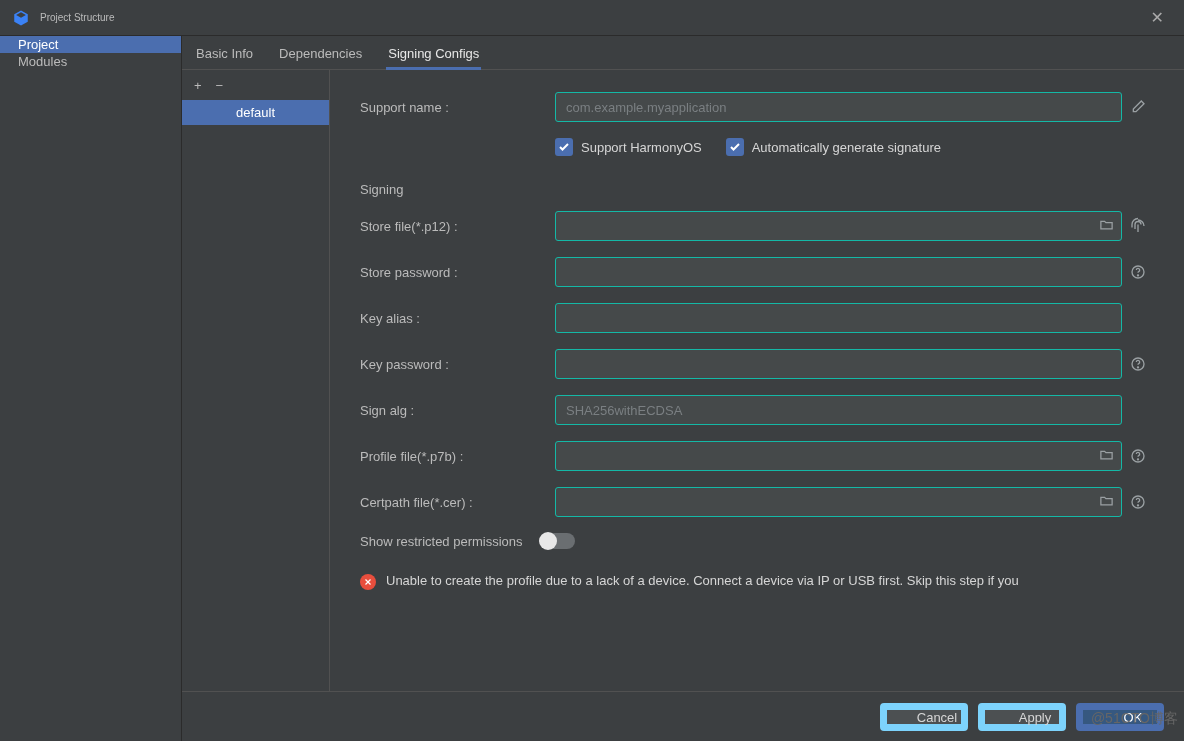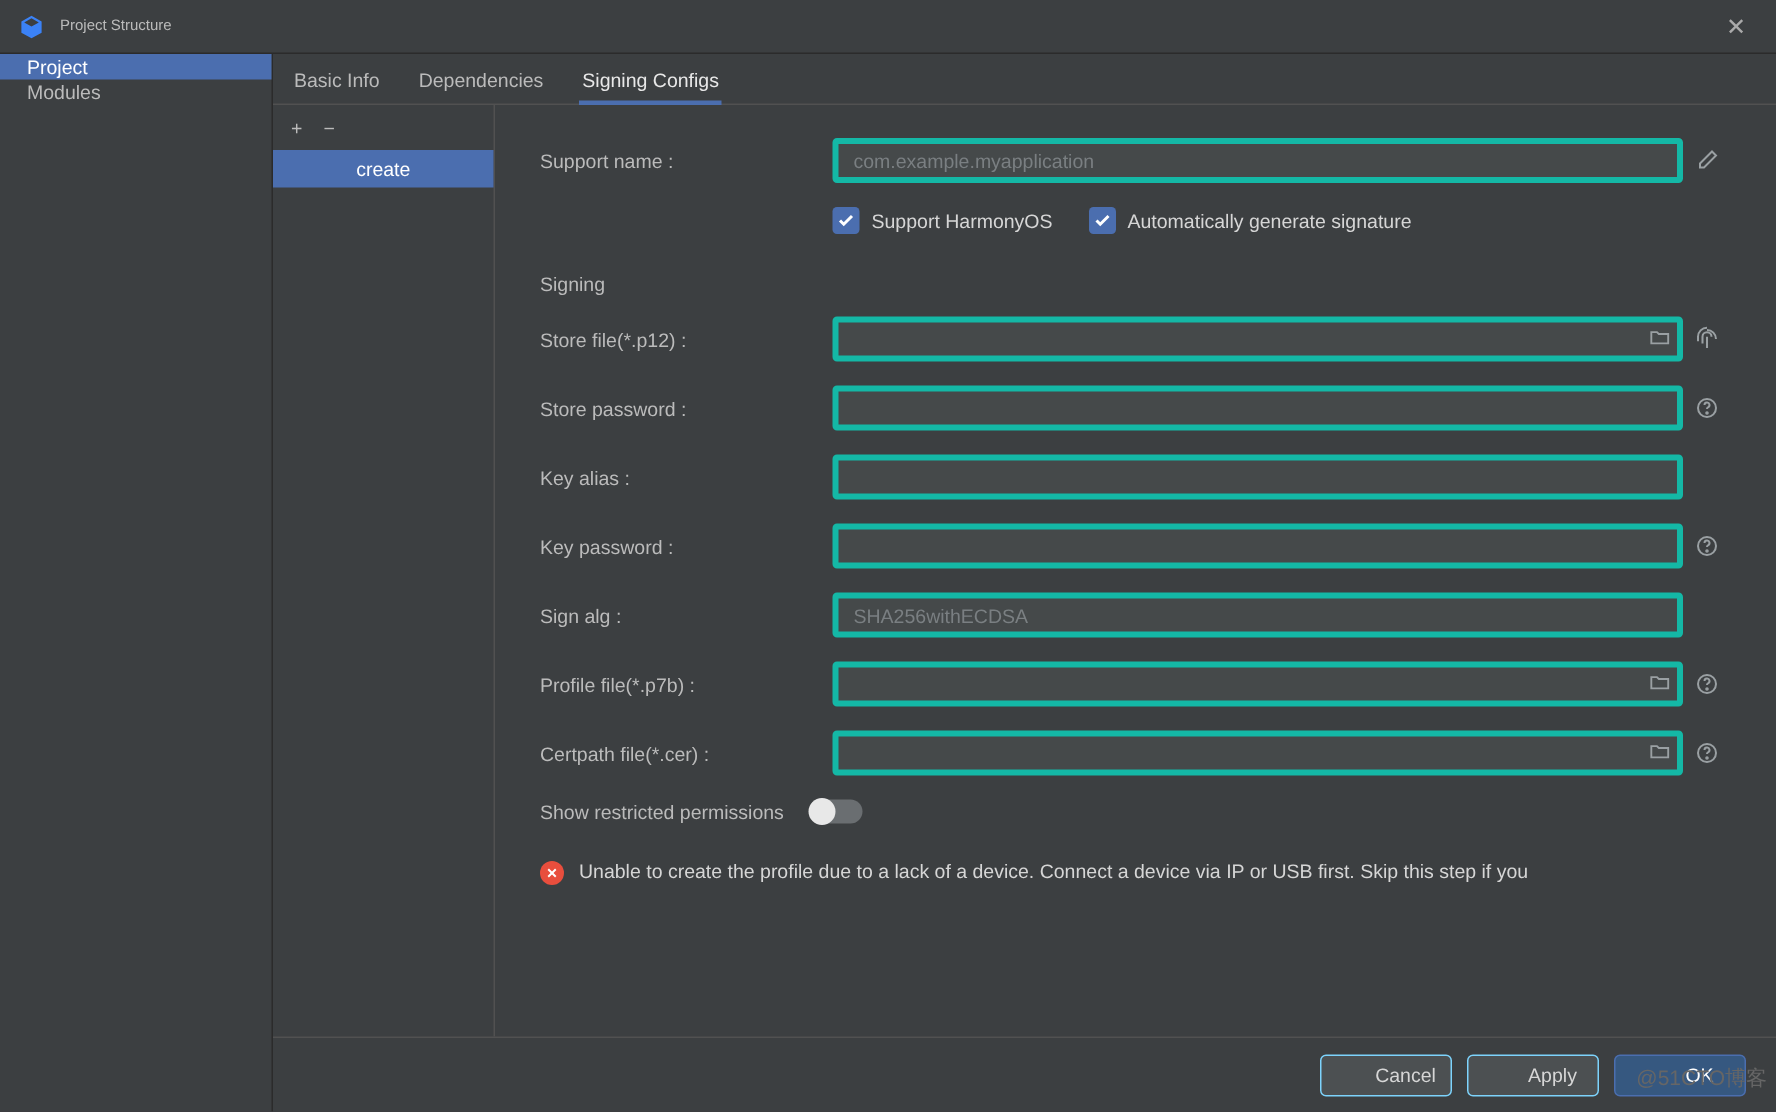--- a/index.html
+++ b/index.html
@@ -20,37 +20,37 @@
 .content { flex: 1; display: flex; min-height: 0; }
 .config-list { width: 148px; border-right: 1px solid #515151; display: flex; flex-direction: column; }
 .config-toolbar { height: 30px; display: flex; align-items: center; gap: 14px; padding-left: 12px; color: #bbbbbb; font-size: 18px; }
 .config-toolbar span { cursor: pointer; line-height: 1; }
 .config-item { padding: 5px 12px; text-align: center; cursor: pointer; }
 .config-item.selected { background: #4b6eaf; color: #fff; }
 .form-area { flex: 1; overflow: auto; padding: 22px 30px 10px 30px; }
 .form-row { display: flex; align-items: center; margin-bottom: 16px; }
 .form-label { width: 195px; color: #bbbbbb; }
 .input-wrapper { flex: 1; position: relative; display: flex; align-items: center; }
-.text-input { width: 100%; height: 30px; background: #45494a; border: 4px solid #14b8a6; border-radius: 3px; color: #bbbbbb; padding: 0 10px; outline: none; }
+.text-input { width: 100%; height: 30px; background: #45494a; border: 1px solid #14b8a6; border-radius: 3px; color: #bbbbbb; padding: 0 10px; outline: none; }
 .text-input::placeholder { color: #7a7f82; }
 .file-icon { position: absolute; right: 8px; color: #9aa0a3; pointer-events: none; }
 .side-icon { width: 32px; display: flex; justify-content: center; color: #9aa0a3; cursor: pointer; }
 .checkbox-row { display: flex; align-items: center; gap: 24px; margin-left: 195px; margin-bottom: 26px; }
 .chk { display: flex; align-items: center; gap: 8px; cursor: pointer; color: #d6d6d6; }
 .chk .box { width: 18px; height: 18px; background:#4b6eaf; border-radius:3px; display:flex; align-items:center; justify-content:center; }
 .chk .box svg { width: 12px; height: 12px; }
 .section-title { color: #bbbbbb; margin: 4px 0 14px; }
 .toggle-row { display: flex; align-items: center; gap: 18px; margin-top: 2px; margin-bottom: 22px; }
 .toggle { width: 34px; height: 16px; background:#6a6e71; border-radius: 9px; position: relative; cursor: pointer; }
 .toggle .knob { width: 18px; height:18px; background:#e8e8e8; border-radius:50%; position:absolute; top:-1px; left:-2px; }
 .error-row { display: flex; align-items: flex-start; gap: 10px; color:#d6d6d6; line-height: 1.6; margin-top: 6px; }
 .err-icon { width:16px; height:16px; background:#e84e3d; border-radius:50%; display:flex; align-items:center; justify-content:center; flex-shrink:0; margin-top:3px; }
 .err-icon svg { width:10px; height:10px; }
 .footer { height: 50px; border-top: 1px solid #515151; display:flex; justify-content:flex-end; align-items:center; gap:10px; padding: 0 20px; }
-.btn { min-width: 88px; height: 28px; background:#4c5052; border:1px solid #7dd3fc; color:#d6d6d6; border-radius:4px; cursor:pointer;padding-left:26px; }
+.btn { min-width: 88px; height: 28px; background:#4c5052; border:7px solid #7dd3fc; color:#d6d6d6; border-radius:4px; cursor:pointer;padding-left:26px; }
 .btn.primary { background:#365880; border-color:#4b6eaf; color:#fff; }
 .watermark { position:absolute; right:6px; bottom:13px; color:#666; font-size:14px; }
 </style>
 </head>
 <body>
 
 <div class="titlebar">
   <span class="logo">
     <svg viewBox="0 0 24 24">
         <path fill="#3b82f6" d="M12 2L3 7v10l9 5 9-5V7l-9-5zm0 2.3l6.5 3.6L12 11.5 5.5 7.9 12 4.3z"></path>
@@ -75,21 +75,21 @@
       <div class="tab active">Signing Configs</div>
     </div>
 
     <div class="content">
 
       <div class="config-list">
         <div class="config-toolbar">
           <span>+</span>
           <span>−</span>
         </div>
-        <div class="config-item selected">create</div>
+        <div class="config-item selected">default</div>
       </div>
 
       <div class="form-area">
 
         <div class="form-row">
           <div class="form-label">Support name :</div>
           <div class="input-wrapper">
             <input class="text-input" placeholder="com.example.myapplication" style="">
           </div>
           <div class="side-icon">

